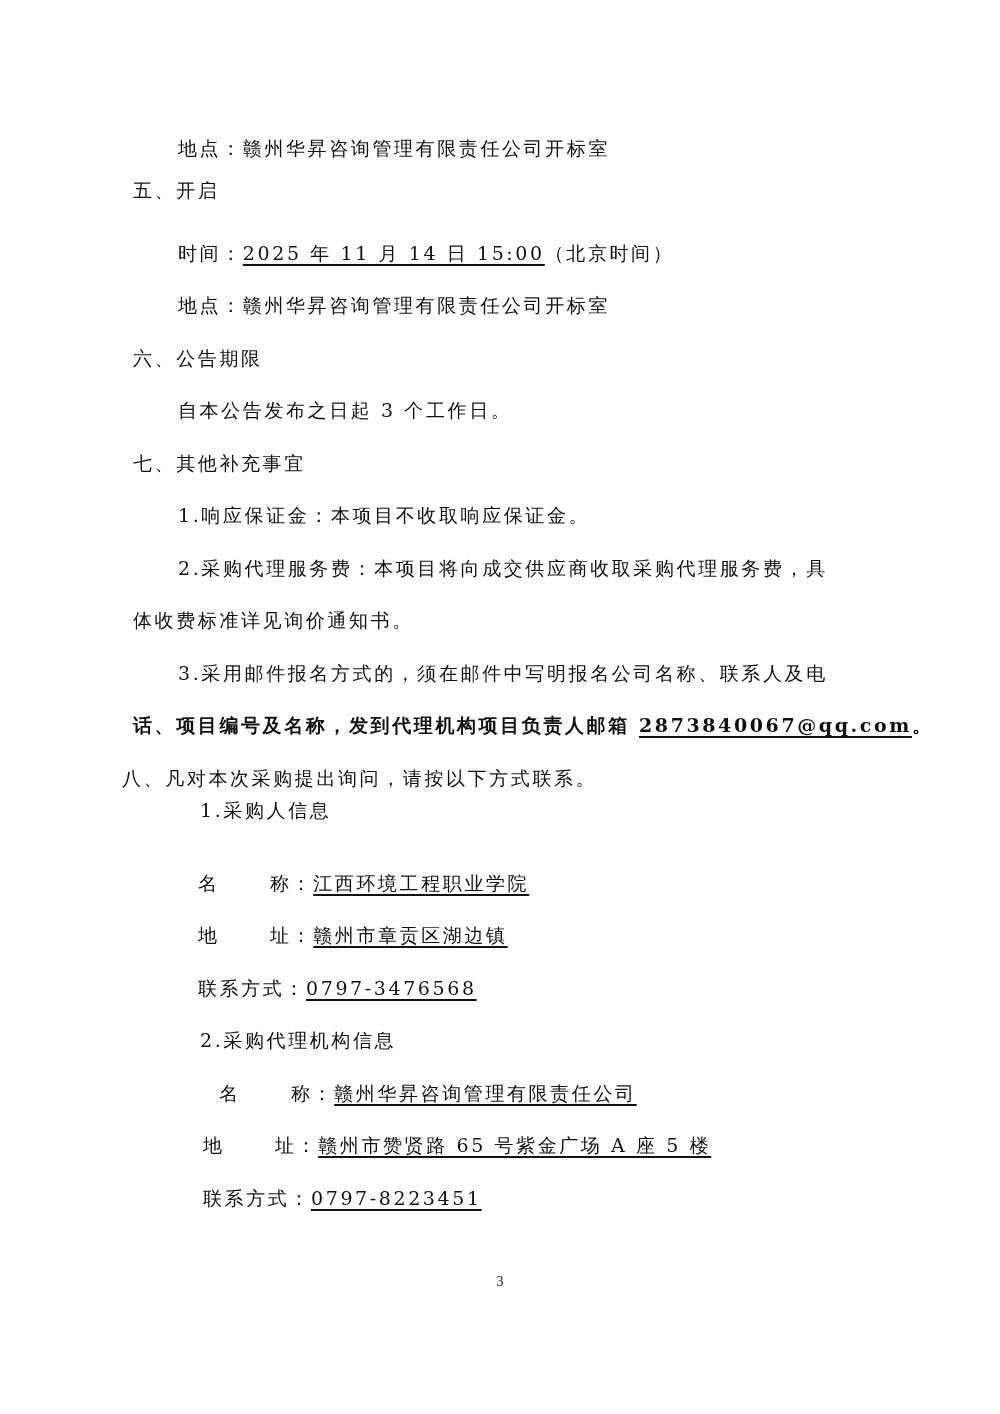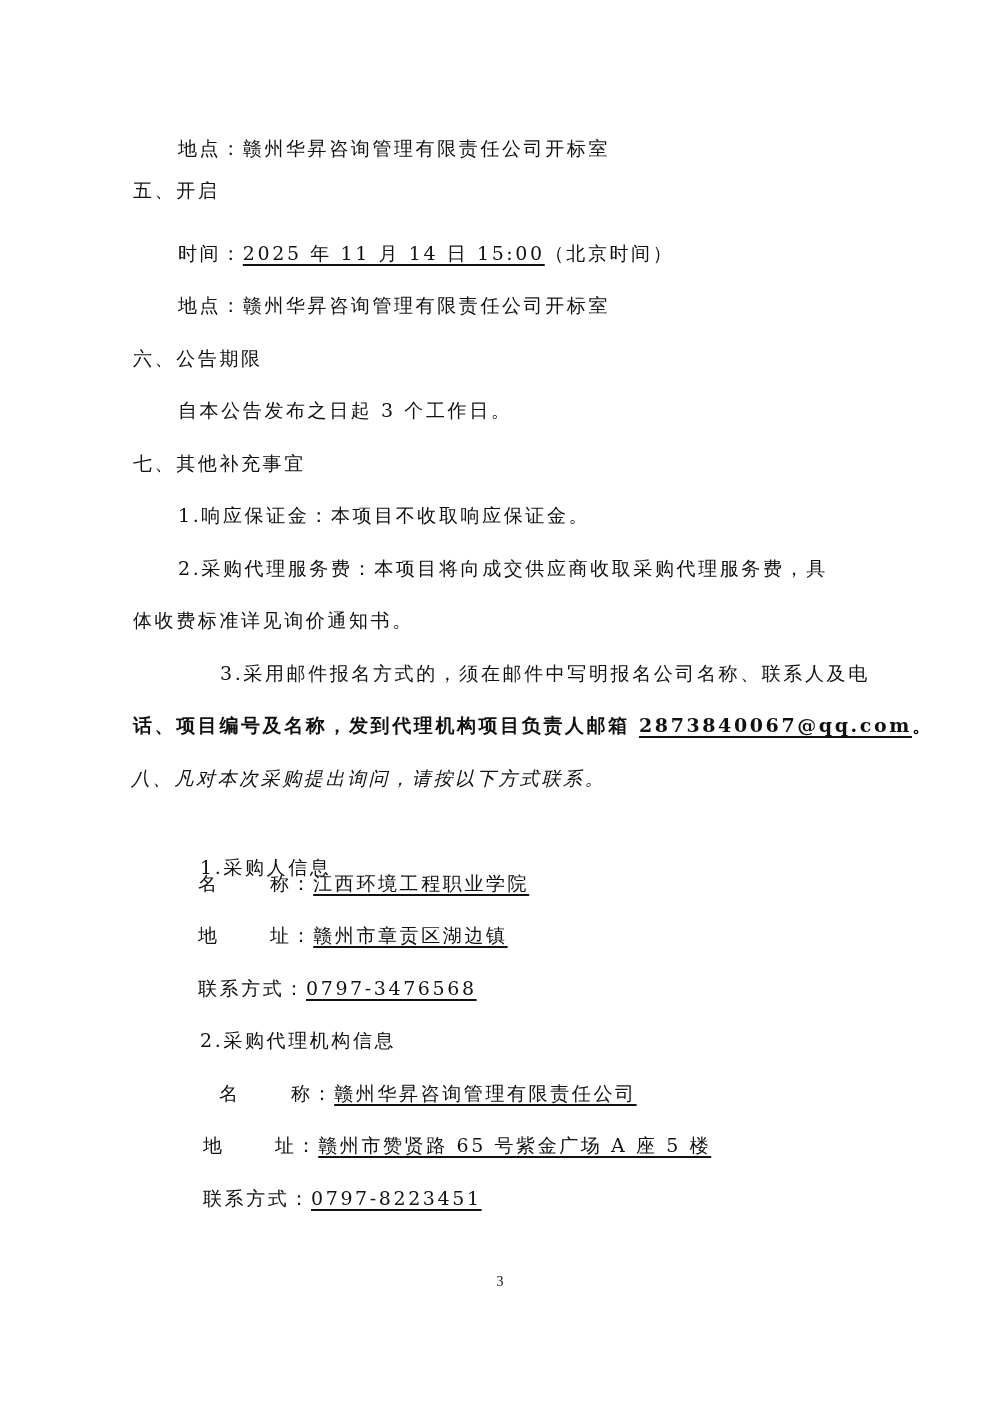--- a/index.html
+++ b/index.html
@@ -44,28 +44,28 @@
 
 <div class="line" style="left:178px; top:396px;">自本公告发布之日起 3 个工作日。</div>
 
 <div class="line" style="left:133px; top:449px;text-align:center;">七、其他补充事宜</div>
 
 <div class="line" style="left:178px; top:501px;">1.响应保证金：本项目不收取响应保证金。</div>
 
 <div class="line" style="left:178px; top:554px;">2.采购代理服务费：本项目将向成交供应商收取采购代理服务费，具</div>
 <div class="line" style="left:133px; top:606px;">体收费标准详见询价通知书。</div>
 
-<div class="line" style="left:178px; top:659px;margin-left:42px;">3.采用邮件报名方式的，须在邮件中写明报名公司名称、联系人及电</div>
+<div class="line" style="left:178px; top:659px;">3.采用邮件报名方式的，须在邮件中写明报名公司名称、联系人及电</div>
 <div class="line" style="left:133px; top:711px;font-weight:bold;">
   <span>话、项目编号及名称，发到代理机构项目负责人邮箱 </span><span class="u">2873840067@qq.com</span><span>。</span>
 </div>
 
-<div class="line" style="left:131px; top:764px;font-style:italic;">八、凡对本次采购提出询问，请按以下方式联系。</div>
+<div class="line" style="left:122px; top:764px;">八、凡对本次采购提出询问，请按以下方式联系。</div>
 
-<div class="line" style="left:200px; top:853px;">1.采购人信息</div>
+<div class="line" style="left:200px; top:796px;">1.采购人信息</div>
 
 <div class="line" style="left:198px; top:869px;">
   <span class="lbl" style="width:72px;">名</span><span>称：</span><span class="u"><span>江西环境工程职业学院</span><span class="pad" style="width:40px;">&nbsp;</span></span>
 </div>
 
 <div class="line" style="left:198px; top:921px;">
   <span class="lbl" style="width:72px;">地</span><span>址：</span><span class="u">赣州市章贡区湖边镇</span>
 </div>
 
 <div class="line" style="left:198px; top:974px;">

